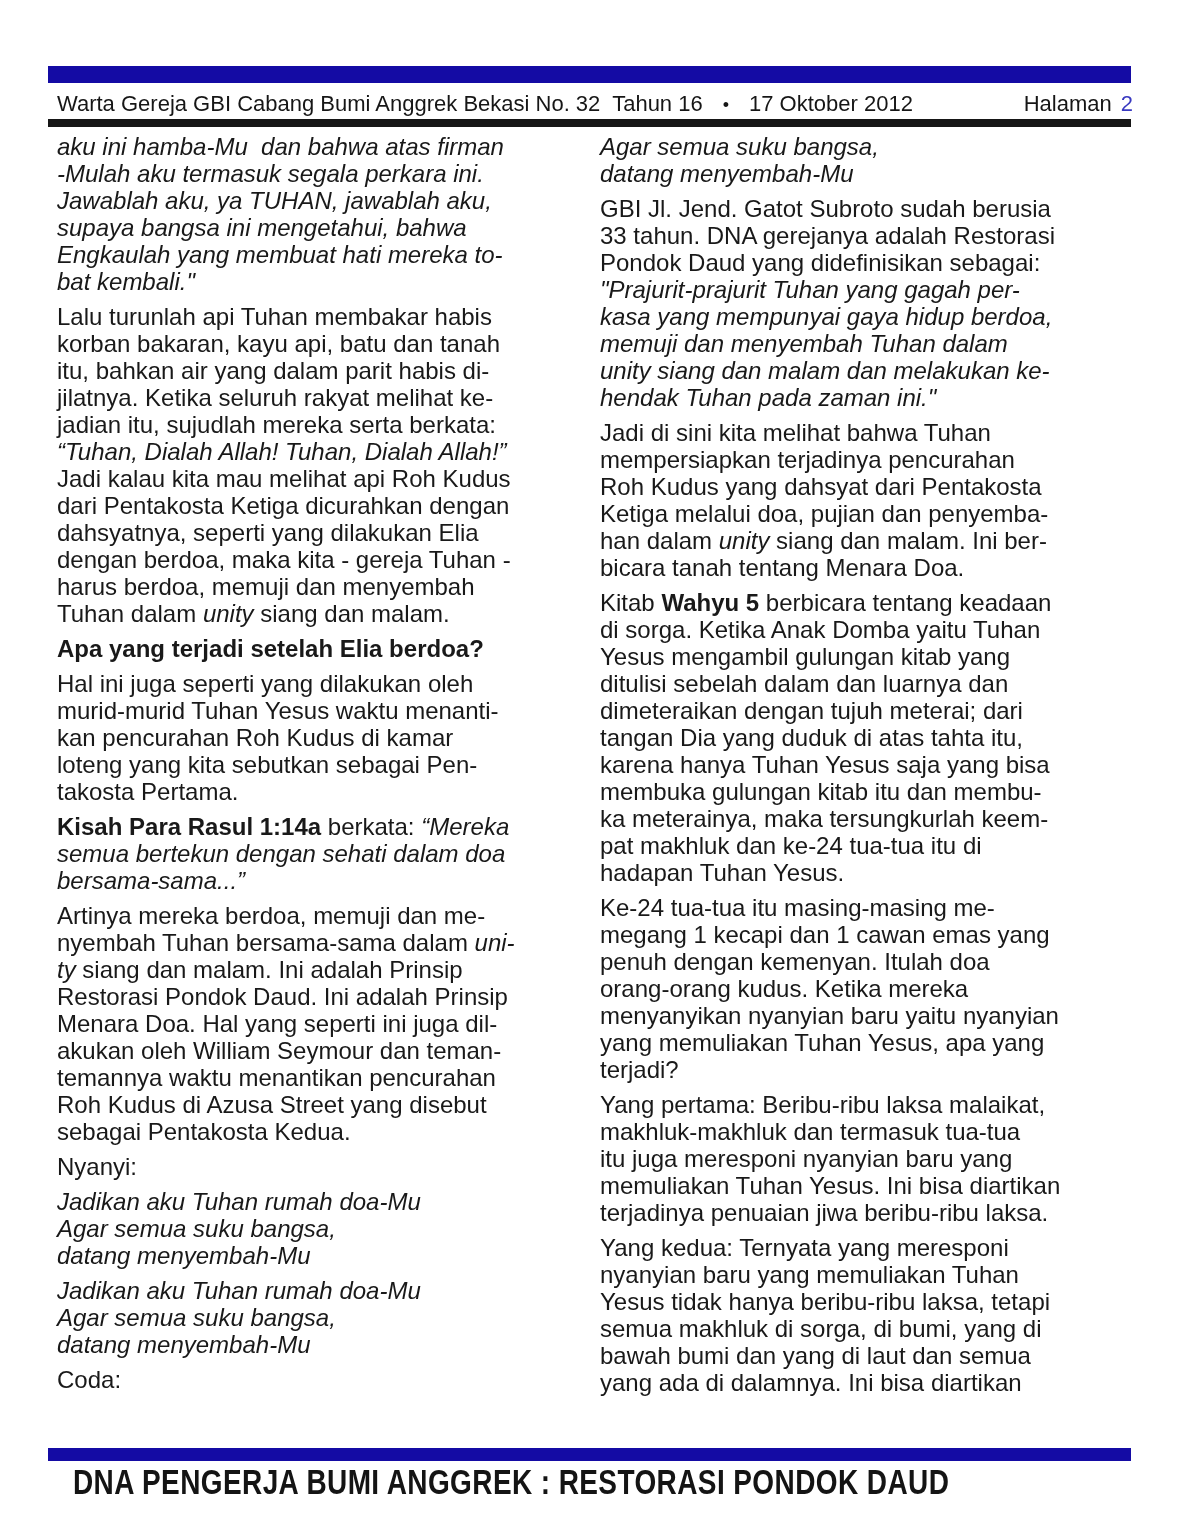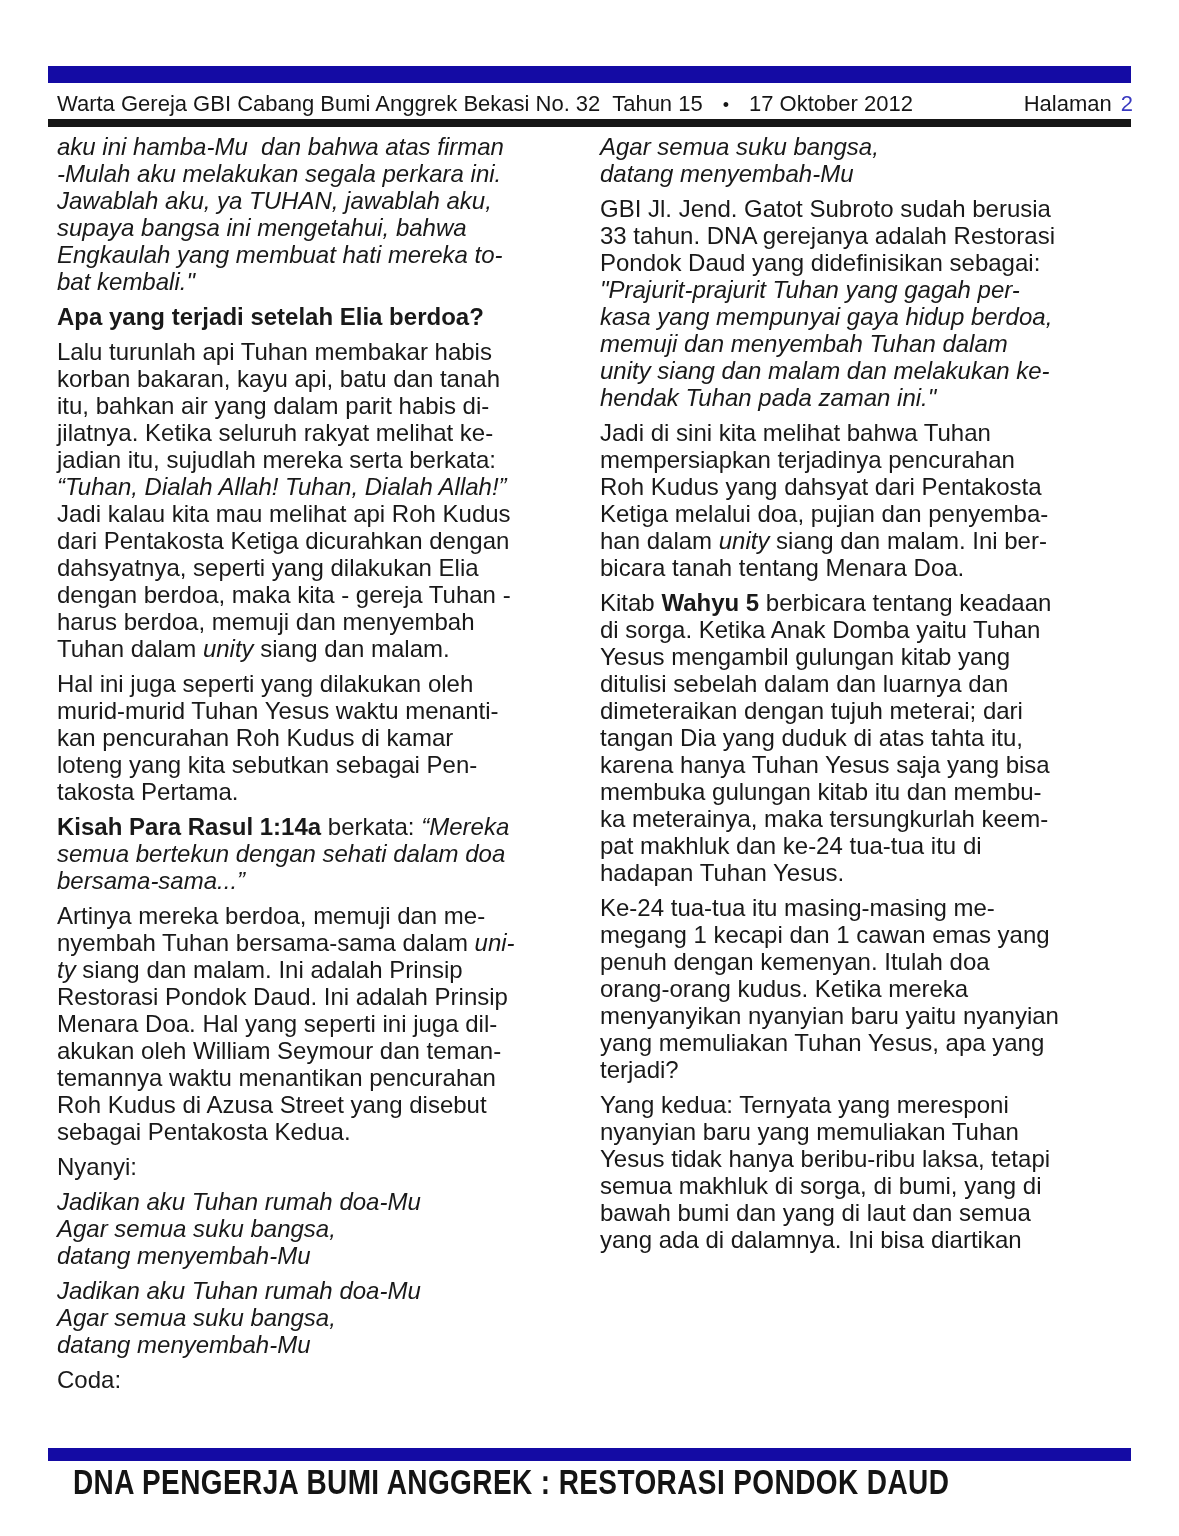--- a/index.html
+++ b/index.html
@@ -78,46 +78,46 @@
   }
 </style>
 </head>
 <body>
 
 <div class="page">
 
   <div class="blue-bar bar-top" style="background: rgb(20, 11, 164);"></div>
 
   <div class="header-row">
-    <span>Warta Gereja GBI Cabang Bumi Anggrek Bekasi No. 32  Tahun 15</span>
+    <span>Warta Gereja GBI Cabang Bumi Anggrek Bekasi No. 32  Tahun 16</span>
     <span class="bullet">•</span>
     <span>17 Oktober 2012</span>
     <span class="page-ind"><span>Halaman</span><span class="page-num" style="color: rgb(57, 57, 192);">2</span></span>
   </div>
 
   <div class="header-rule"></div>
 
   <div class="content">
     <div class="col col-left"><p class="para"><span class="run-italic">aku ini hamba-Mu  dan bahwa atas firman
--Mulah aku melakukan segala perkara ini.
+-Mulah aku termasuk segala perkara ini.
 Jawablah aku, ya TUHAN, jawablah aku,
 supaya bangsa ini mengetahui, bahwa
 Engkaulah yang membuat hati mereka to-
-bat kembali."</span></p><p class="para"><span class="run-bold">Apa yang terjadi setelah Elia berdoa?</span></p><p class="para"><span class="run-normal">Lalu turunlah api Tuhan membakar habis
+bat kembali."</span></p><p class="para"><span class="run-normal">Lalu turunlah api Tuhan membakar habis
 korban bakaran, kayu api, batu dan tanah
 itu, bahkan air yang dalam parit habis di-
 jilatnya. Ketika seluruh rakyat melihat ke-
 jadian itu, sujudlah mereka serta berkata:
 </span><span class="run-italic">“Tuhan, Dialah Allah! Tuhan, Dialah Allah!”</span><span class="run-normal">
 Jadi kalau kita mau melihat api Roh Kudus
 dari Pentakosta Ketiga dicurahkan dengan
 dahsyatnya, seperti yang dilakukan Elia
 dengan berdoa, maka kita - gereja Tuhan -
 harus berdoa, memuji dan menyembah
-Tuhan dalam </span><span class="run-italic">unity</span><span class="run-normal"> siang dan malam.</span></p><p class="para"><span class="run-normal">Hal ini juga seperti yang dilakukan oleh
+Tuhan dalam </span><span class="run-italic">unity</span><span class="run-normal"> siang dan malam.</span></p><p class="para"><span class="run-bold">Apa yang terjadi setelah Elia berdoa?</span></p><p class="para"><span class="run-normal">Hal ini juga seperti yang dilakukan oleh
 murid-murid Tuhan Yesus waktu menanti-
 kan pencurahan Roh Kudus di kamar
 loteng yang kita sebutkan sebagai Pen-
 takosta Pertama.</span></p><p class="para"><span class="run-bold">Kisah Para Rasul 1:14a</span><span class="run-normal"> berkata: </span><span class="run-italic">“Mereka
 semua bertekun dengan sehati dalam doa
 bersama-sama...”</span></p><p class="para"><span class="run-normal">Artinya mereka berdoa, memuji dan me-
 nyembah Tuhan bersama-sama dalam </span><span class="run-italic">uni-
 ty</span><span class="run-normal"> siang dan malam. Ini adalah Prinsip
 Restorasi Pondok Daud. Ini adalah Prinsip
 Menara Doa. Hal yang seperti ini juga dil-
@@ -151,21 +151,25 @@
 karena hanya Tuhan Yesus saja yang bisa
 membuka gulungan kitab itu dan membu-
 ka meterainya, maka tersungkurlah keem-
 pat makhluk dan ke-24 tua-tua itu di
 hadapan Tuhan Yesus.</span></p><p class="para"><span class="run-normal">Ke-24 tua-tua itu masing-masing me-
 megang 1 kecapi dan 1 cawan emas yang
 penuh dengan kemenyan. Itulah doa
 orang-orang kudus. Ketika mereka
 menyanyikan nyanyian baru yaitu nyanyian
 yang memuliakan Tuhan Yesus, apa yang
-terjadi?</span></p><p class="para"><span class="run-normal">Yang kedua: Ternyata yang meresponi
+terjadi?</span></p><p class="para"><span class="run-normal">Yang pertama: Beribu-ribu laksa malaikat,
+makhluk-makhluk dan termasuk tua-tua
+itu juga meresponi nyanyian baru yang
+memuliakan Tuhan Yesus. Ini bisa diartikan
+terjadinya penuaian jiwa beribu-ribu laksa.</span></p><p class="para"><span class="run-normal">Yang kedua: Ternyata yang meresponi
 nyanyian baru yang memuliakan Tuhan
 Yesus tidak hanya beribu-ribu laksa, tetapi
 semua makhluk di sorga, di bumi, yang di
 bawah bumi dan yang di laut dan semua
 yang ada di dalamnya. Ini bisa diartikan</span></p></div>
   </div>
 
   <div class="blue-bar bar-bottom" style="background: rgb(20, 11, 164);"></div>
 
   <div class="footer-text">DNA PENGERJA BUMI ANGGREK : RESTORASI PONDOK DAUD</div>

